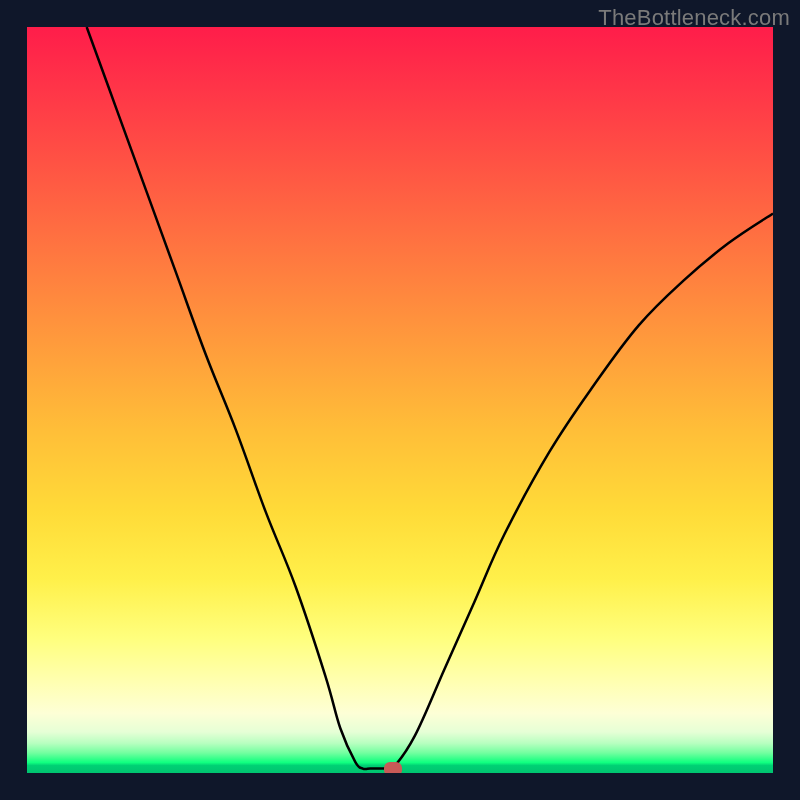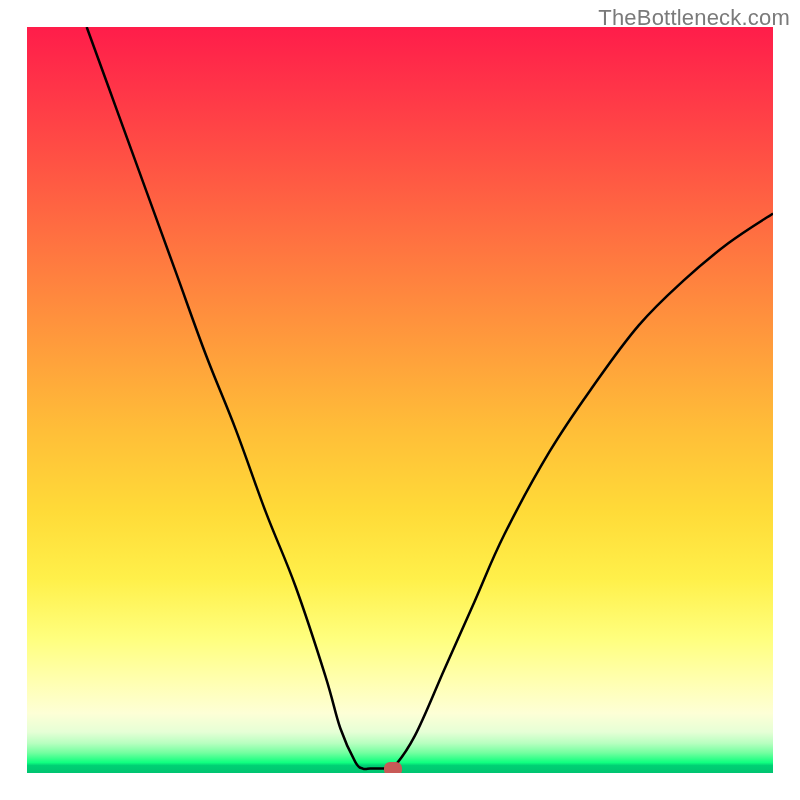--- a/index.html
+++ b/index.html
@@ -10,21 +10,21 @@
     background: #000;
     overflow: hidden;
     font-family: Arial, Helvetica, sans-serif;
   }
   .frame {
     position: absolute;
     left: 0;
     top: 0;
     width: 800px;
     height: 800px;
-    background: #ffffff;
+    background: #0f172a;
   }
   .plot {
     position: absolute;
     left: 27px;
     top: 27px;
     width: 746px;
     height: 746px;
     overflow: hidden;
   }
   .gradient-main {

